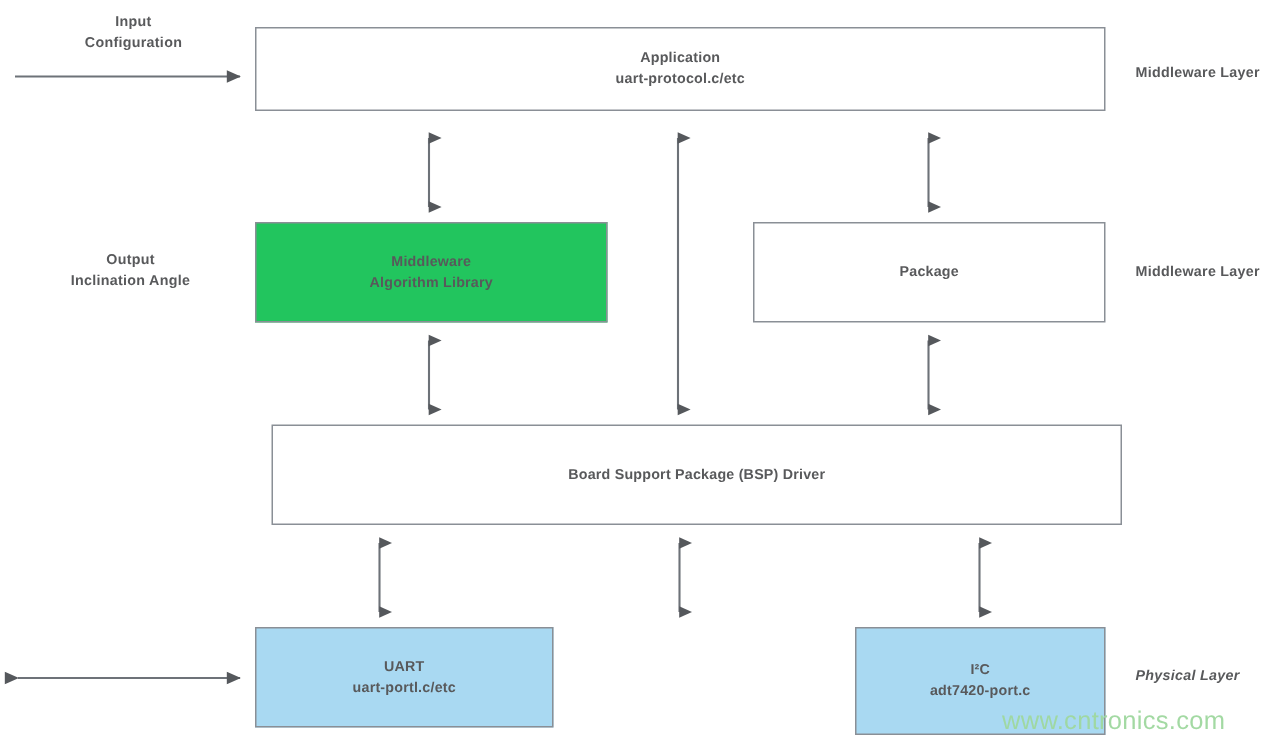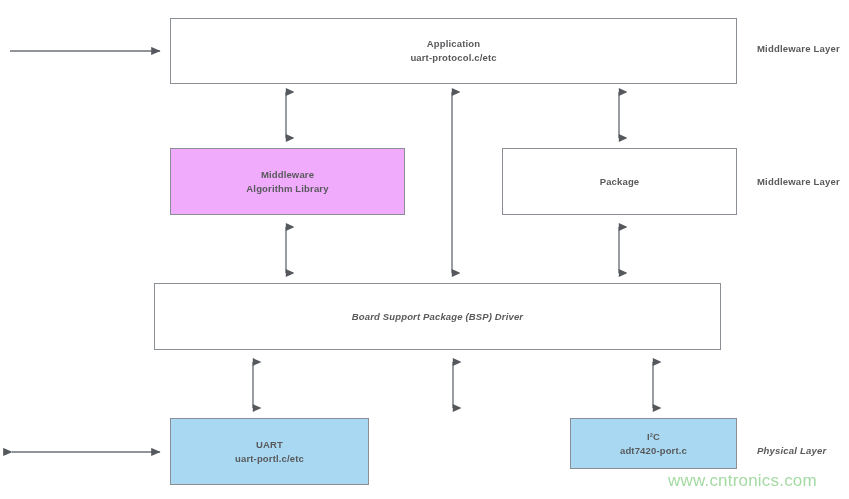--- a/index.html
+++ b/index.html
@@ -26,21 +26,21 @@
     align-items: center;
     justify-content: center;
     text-align: center;
     color: #58595b;
     font-size: 9.5px;
     font-weight: bold;
     letter-spacing: 0.15px;
     line-height: 1.45;
   }
   .box.white  { background: #ffffff; }
-  .box.lightblue { background: #f0abfc; }
+  .box.lightblue { background: #22c55e; }
   .box.blue   { background: #a9d9f2; }
   .box .l1 { display: block; }
   .box .l2 { display: block; }
 
   
   .label {
     position: absolute;
     color: #58595b;
     font-size: 9.5px;
     font-weight: bold;
@@ -126,50 +126,54 @@
         <line x1="653" y1="362" x2="653" y2="408" marker-start="url(#arrUp)" marker-end="url(#arrDown)"></line>
       </g>
 
       <g>
         <line x1="12" y1="452" x2="160" y2="452" marker-start="url(#arrLeft)" marker-end="url(#arrRight)"></line>
       </g>
 
     </g>
   </svg>
 
-  <div class="box white" style="left:170px; top:18px; width:567px; height:66px;">
+  <div class="box white" style="left:170px; top:18px; width:567px; height:56px;">
     <span class="l1">Application</span>
     <span class="l2">uart-protocol.c/etc</span>
   </div>
 
   <div class="box lightblue" style="left:170px; top:148px; width:235px; height:67px;">
     <span class="l1">Middleware</span>
     <span class="l2">Algorithm Library</span>
   </div>
 
   <div class="box white" style="left:502px; top:148px; width:235px; height:67px;">
     <span class="l1">Package</span>
   </div>
 
-  <div class="box white" style="left:154px; top:283px; width:567px; height:67px;font-style:italic;">
+  <div class="box white" style="left:181px; top:283px; width:567px; height:67px;">
     <span class="l1">Board Support Package (BSP) Driver</span>
   </div>
 
   <div class="box blue" style="left:170px; top:418px; width:199px; height:67px;">
     <span class="l1">UART</span>
     <span class="l2">uart-portl.c/etc</span>
   </div>
 
 
-  <div class="box blue" style="left:570px; top:418px; width:167px; height:51px;">
+  <div class="box blue" style="left:570px; top:418px; width:167px; height:72px;">
     <span class="l1">I²C</span>
     <span class="l2">adt7420-port.c</span>
   </div>
 
+  <div class="label center" style="left:24px; top:8px; width:130px;">Input
+Configuration</div>
 
+  <div class="label center" style="left:14px; top:167px; width:146px;">Output
+Inclination Angle</div>
 
 
   <div class="label left" style="left:757px; top:42px; width:92px;">Middleware Layer</div>
 
   <div class="label left" style="left:757px; top:175px; width:92px;">Middleware Layer</div>
 
 
   <div class="label left" style="left:757px; top:444px; width:92px;font-style:italic;">Physical Layer</div>
 
   <div id="watermark" style="left:668px; top:471px;">www.cntronics.com</div>

